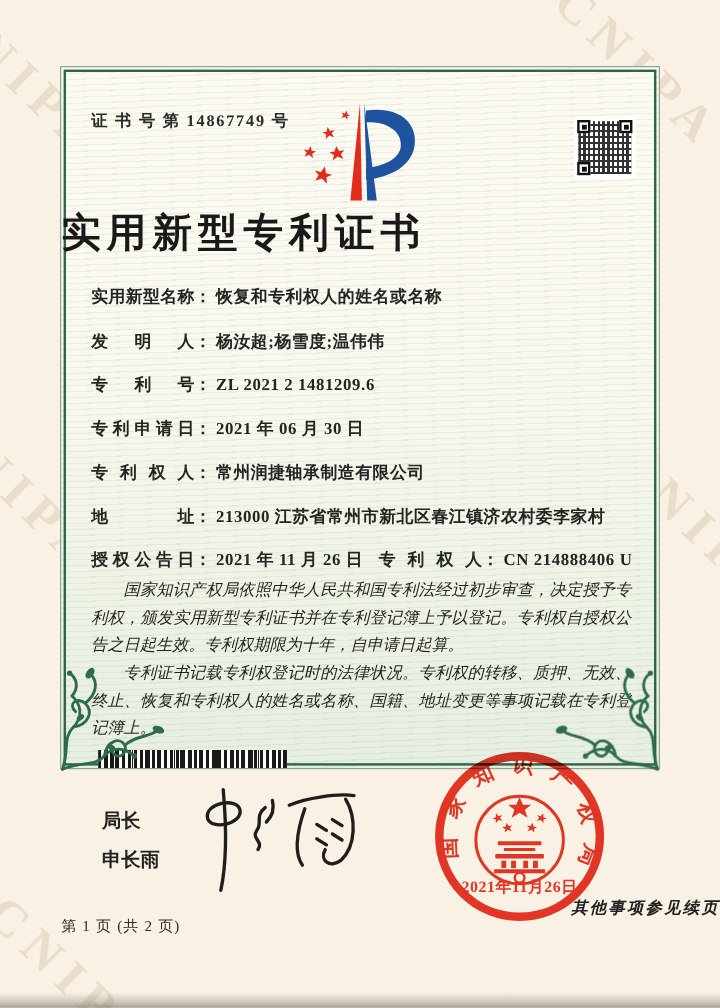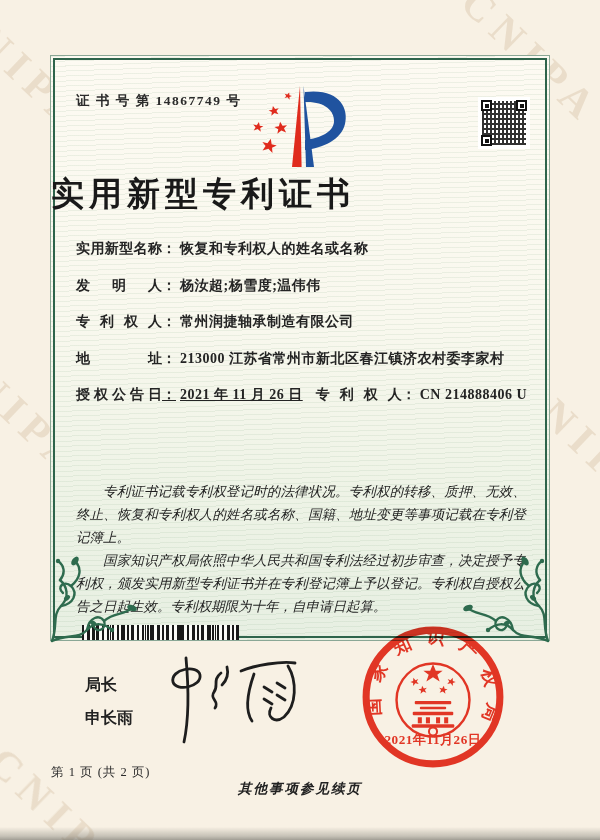--- a/index.html
+++ b/index.html
@@ -39,21 +39,21 @@
   .title{position:absolute;left:0;top:116px;width:100%;font-size:33px;
          font-weight:bold;letter-spacing:5px;color:#191919;margin:0;}
 
   
   .fields{position:absolute;left:25px;top:183px;right:22px;font-size:14px;color:#242424;font-weight:600;}
   .field-row{margin-bottom:16.5px;line-height:20px;white-space:nowrap;}
   .f-label-text{display:inline-block;width:86px;text-align:justify;text-align-last:justify;}
   .f-colon{margin-right:4px;}
   .f-value{letter-spacing:0.5px;}
   .dual{display:flex;}
-  .dual .cell-left{width:258px;text-decoration:underline;}
+  .dual .cell-left{width:258px;}
 
   
   .body-text{position:absolute;left:25px;right:23px;top:424px;font-size:13.5px;line-height:23px;
              color:#1f1f1f;font-style:italic;font-weight:500;text-align:justify;}
   .body-text p{margin:0;text-indent:2em;}
 
   
   .barcode{position:absolute;left:31px;top:569px;width:157px;height:15px;background-color:#fbfbf8;
      background-image:
        repeating-linear-gradient(90deg,#191919 0 2px,transparent 2px 5px),
@@ -69,21 +69,21 @@
   
   .seal{position:absolute;left:306px;top:565px;width:152px;height:152px;mix-blend-mode:multiply;opacity:0.96;}
   .seal-chars{font-size:17.5px;font-weight:bold;letter-spacing:14px;fill:#e02d1c;
               font-family:"Liberation Serif",serif;}
   .seal-date{font-size:13px;font-weight:bold;fill:#e02d1c;letter-spacing:0.5px;
              font-family:"Liberation Serif",serif;}
 
   
   .page-num{position:absolute;left:0;top:708px;width:100%;font-size:12.5px;
             color:#2b2b2b;letter-spacing:1px;}
-  .continuation{position:absolute;left:0;top:780px;width:100%;text-align:center;font-size:13.5px;
+  .continuation{position:absolute;left:0;top:748px;width:100%;text-align:right;font-size:13.5px;
                 color:#222;font-style:italic;font-weight:600;letter-spacing:2px;z-index:2;}
   .scan-edge{position:absolute;left:0;bottom:0;width:100%;height:13px;z-index:5;
              background:linear-gradient(180deg,rgba(0,0,0,0) 0%,rgba(105,105,98,0.35) 70%,rgba(88,88,82,0.55) 100%);}
 </style>
 </head>
 <body>
 
 <div class="page">
 
   <span class="wm" style="left:-28px;top:-12px;">CNIPA</span>
@@ -164,38 +164,44 @@
     <h1 class="title">实用新型专利证书</h1>
 
     <div class="fields">
       <div class="field-row">
         <span class="f-label-text">实用新型名称</span><span class="f-colon">：</span><span class="f-value">恢复和专利权人的姓名或名称</span>
       </div>
       <div class="field-row">
         <span class="f-label-text">发明人</span><span class="f-colon">：</span><span class="f-value">杨汝超;杨雪度;温伟伟</span>
       </div>
       <div class="field-row">
+        <span class="f-label-text">专利号</span><span class="f-colon">：</span><span class="f-value">ZL 2021 2 1481209.6</span>
+      </div>
+      <div class="field-row">
+        <span class="f-label-text">专利申请日</span><span class="f-colon">：</span><span class="f-value">2021 年 06 月 30 日</span>
+      </div>
+      <div class="field-row">
         <span class="f-label-text">专利权人</span><span class="f-colon">：</span><span class="f-value">常州润捷轴承制造有限公司</span>
       </div>
       <div class="field-row">
         <span class="f-label-text">地址</span><span class="f-colon">：</span><span class="f-value">213000 江苏省常州市新北区春江镇济农村委李家村</span>
       </div>
       <div class="field-row dual">
         <span class="cell-left">
           <span class="f-label-text">授权公告日</span><span class="f-colon">：</span><span class="f-value">2021 年 11 月 26 日</span>
         </span>
         <span>
           <span class="f-label-text">专利权人</span><span class="f-colon">：</span><span class="f-value">CN 214888406 U</span>
         </span>
       </div>
     </div>
 
     <div class="body-text">
+      <p>国家知识产权局依照中华人民共和国专利法经过初步审查，决定授予专利权，颁发实用新型专利证书并在专利登记簿上予以登记。专利权自授权公告之日起生效。专利权期限为十年，自申请日起算。</p>
       <p>专利证书记载专利权登记时的法律状况。专利权的转移、质押、无效、终止、恢复和专利权人的姓名或名称、国籍、地址变更等事项记载在专利登记簿上。</p>
-      <p>国家知识产权局依照中华人民共和国专利法经过初步审查，决定授予专利权，颁发实用新型专利证书并在专利登记簿上予以登记。专利权自授权公告之日起生效。专利权期限为十年，自申请日起算。</p>
     </div>
 
     <div class="barcode"></div>
 
     <div class="director">
       <div>局长</div>
       <div class="name">申长雨</div>
     </div>
     <svg class="sig" viewBox="0 0 185 105">
       <g fill="none" stroke="#1e1e1e" stroke-width="2.8" stroke-linecap="round">

